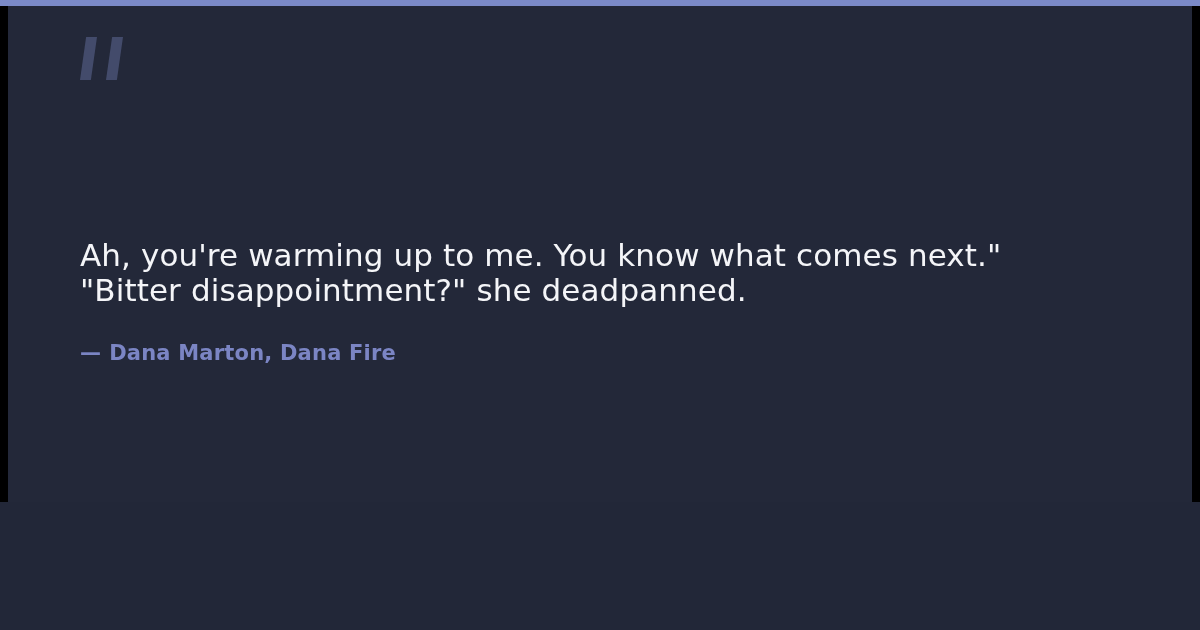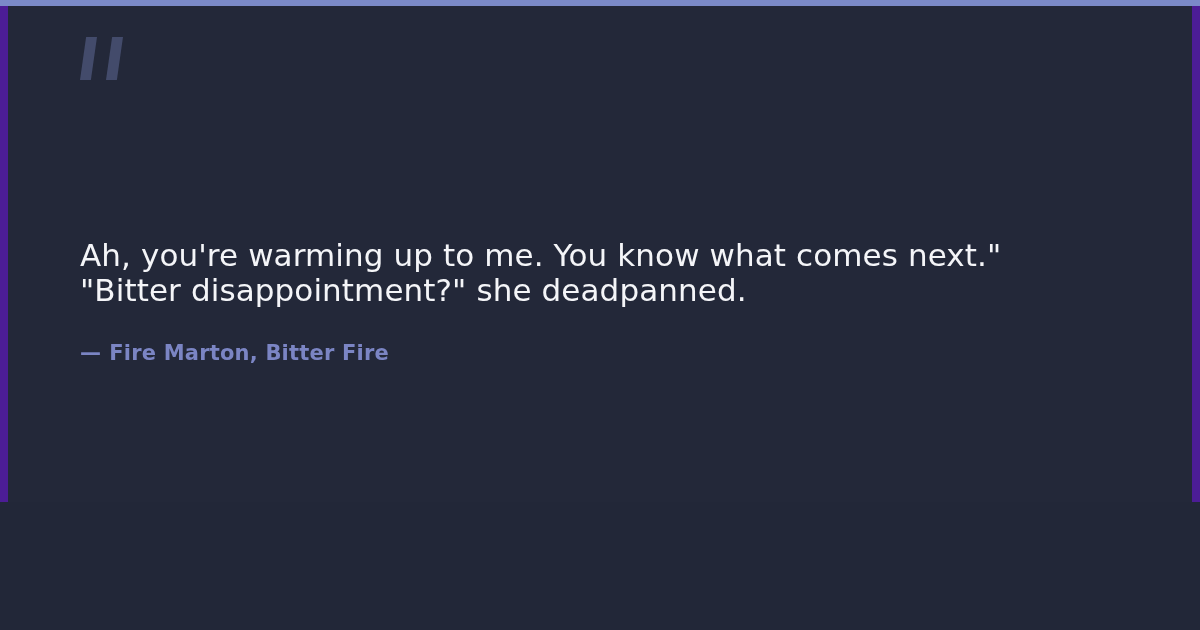--- a/index.html
+++ b/index.html
@@ -11,21 +11,21 @@
     height: 630px;
     background: #222738;
     font-family: "DejaVu Sans", sans-serif;
     overflow: hidden;
   }
 
   .card {
     position: relative;
     width: 1200px;
     height: 502px;
-    background: #4c1d95;
+    background: #000000;
     box-sizing: border-box;
     overflow: hidden;
   }
 
   
   .inner-panel {
     position: absolute;
     left: 8px;
     right: 8px;
     top: 6px;
@@ -118,17 +118,17 @@
   <div class="top-accent-bar"></div>
 
   <div class="quote-mark">
     <span class="stroke s1"></span>
     <span class="stroke s2"></span>
   </div>
 
   <p class="quote-text">Ah, you're warming up to me. You know what comes next." "Bitter disappointment?" she deadpanned.</p>
 
   <div class="attribution">
-    <span class="dash">—</span><span class="author-work"><span>Fire Marton</span><span>, </span><span>Bitter Fire</span></span>
+    <span class="dash">—</span><span class="author-work"><span>Dana Marton</span><span>, </span><span>Dana Fire</span></span>
   </div>
 
 
 </div>
 
 </body></html>

